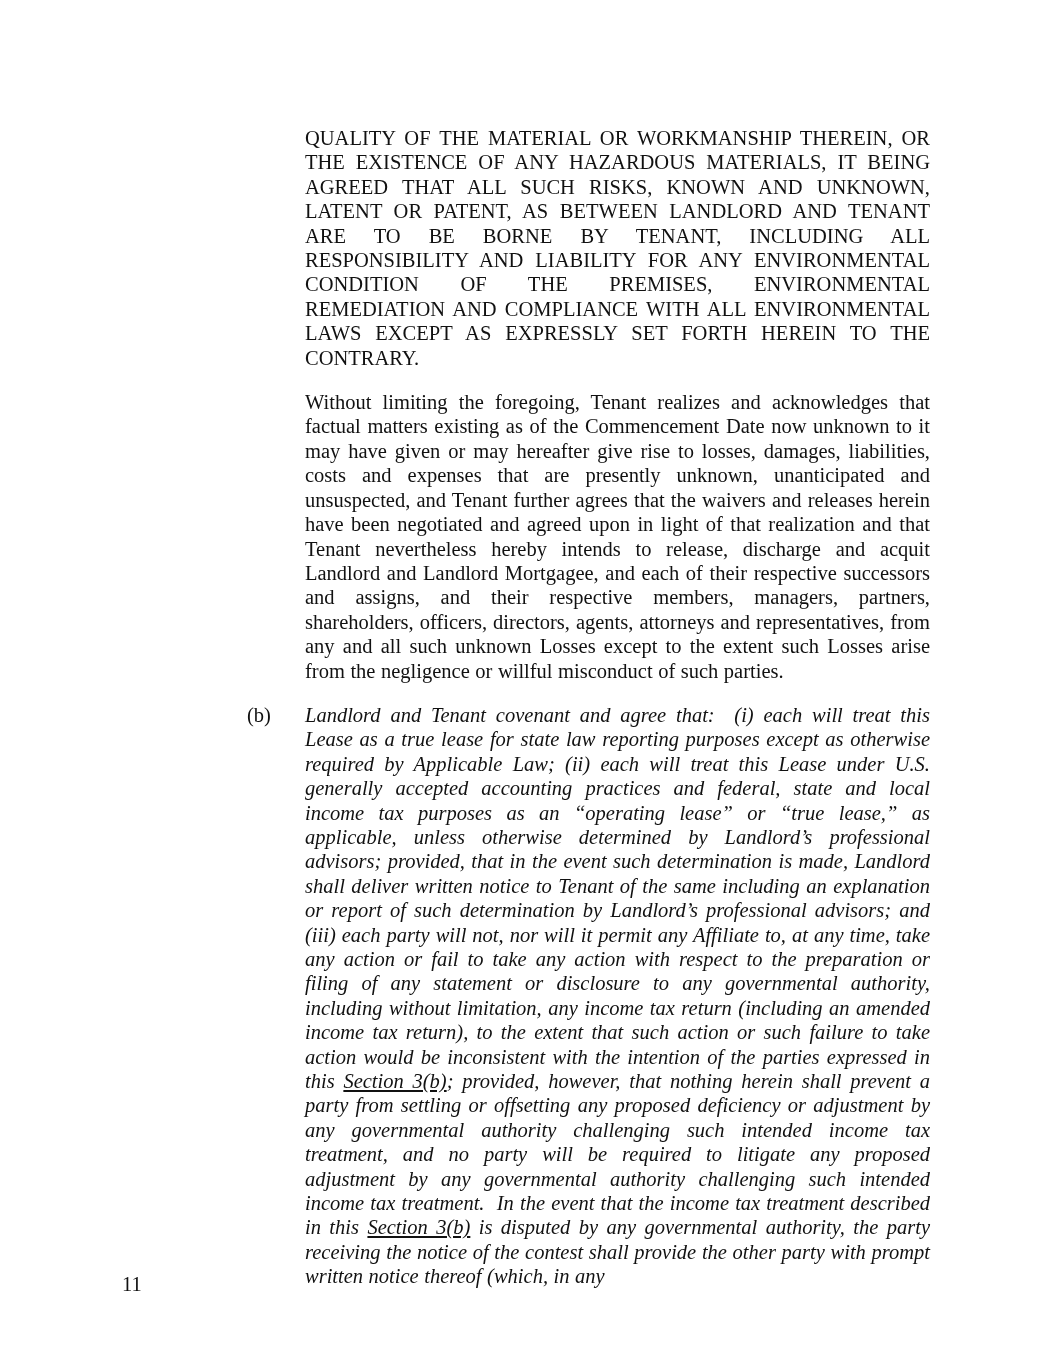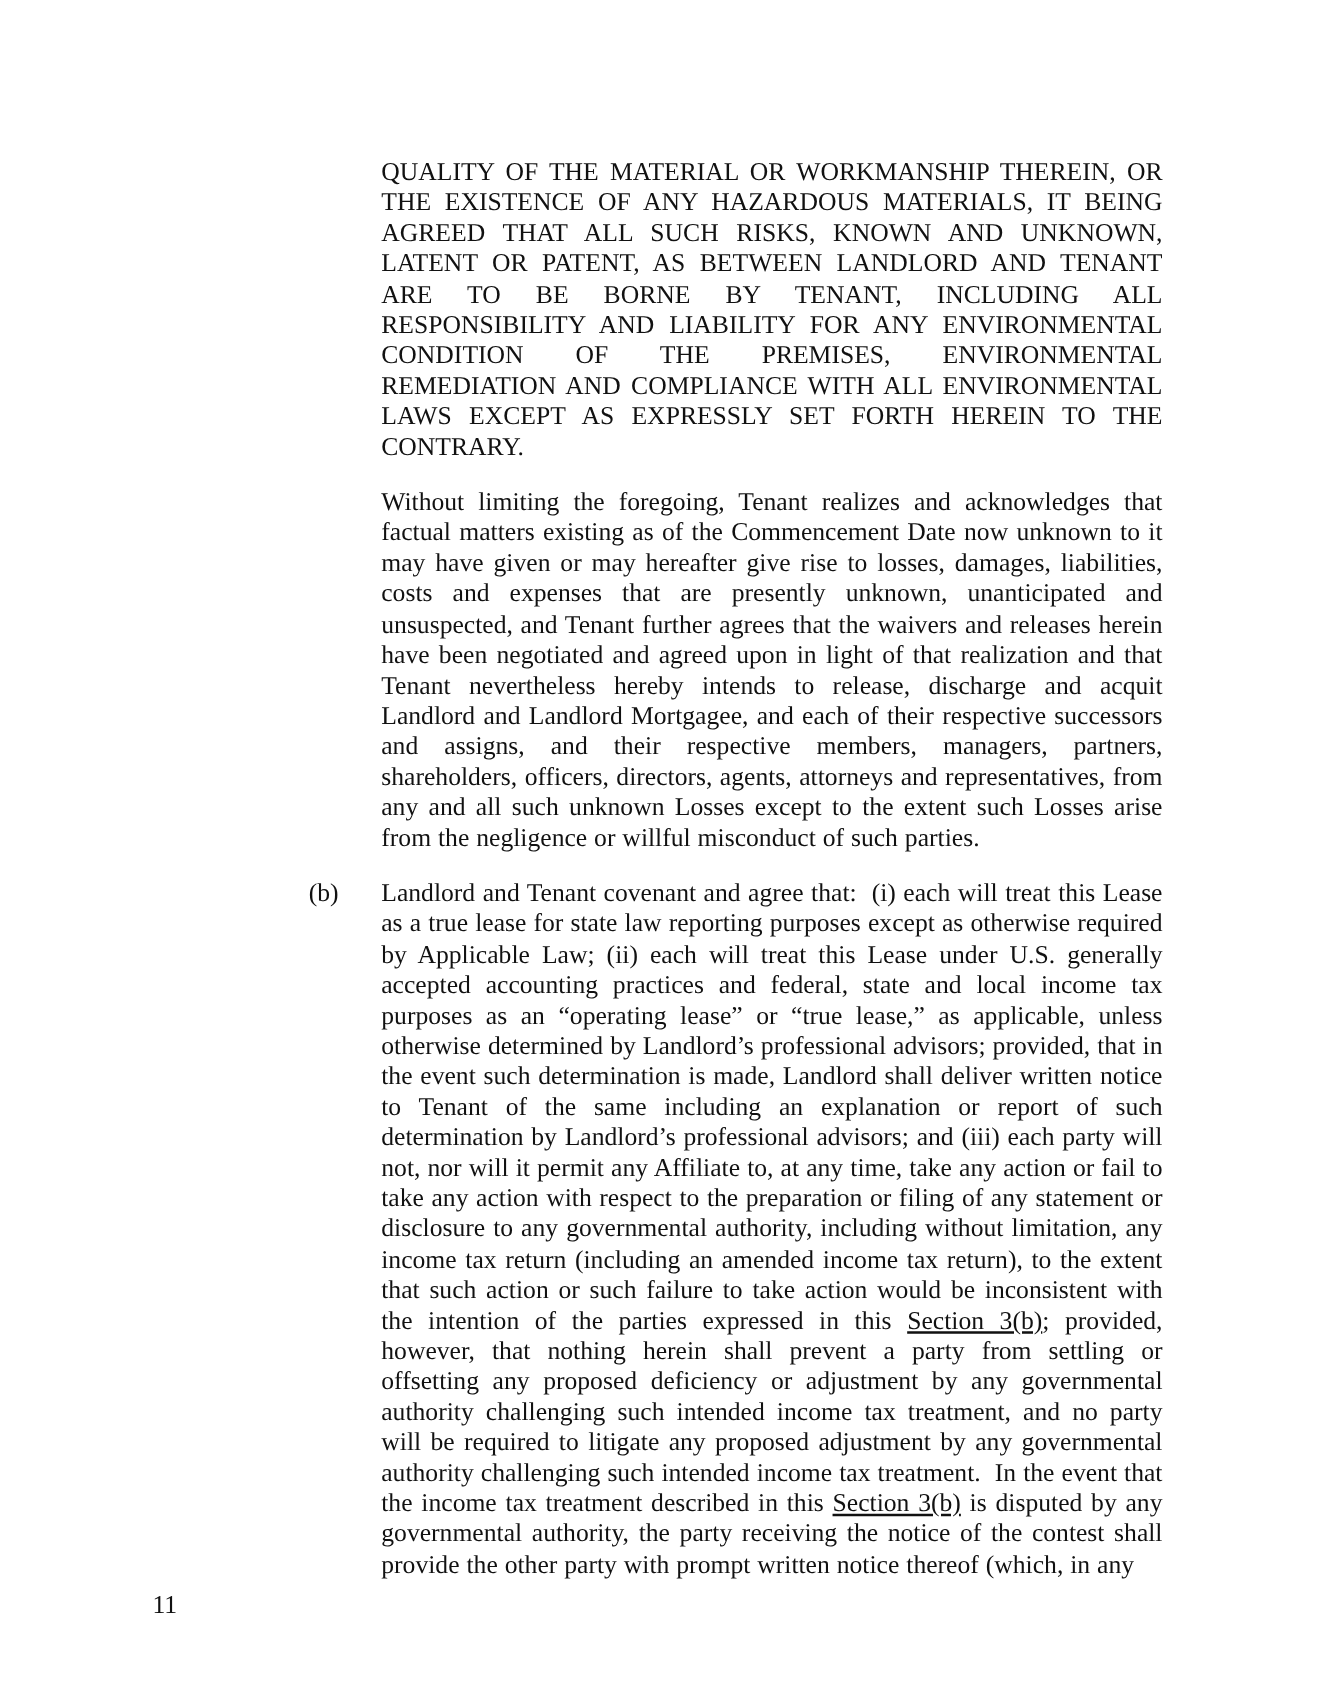--- a/index.html
+++ b/index.html
@@ -38,20 +38,21 @@
   }
   .clause-label {
     position: absolute;
     left: -58px;
     top: 0;
     font-size: 20.5px;
     line-height: 24.4px;
   }
   .clause-body {
     margin-bottom: 0;
+    font-style: italic;
   }
   .underline {
     text-decoration: underline;
   }
   .page-number {
     position: absolute;
     left: 122px;
     top: 1272px;
     font-size: 20.5px;
     line-height: 24.4px;

